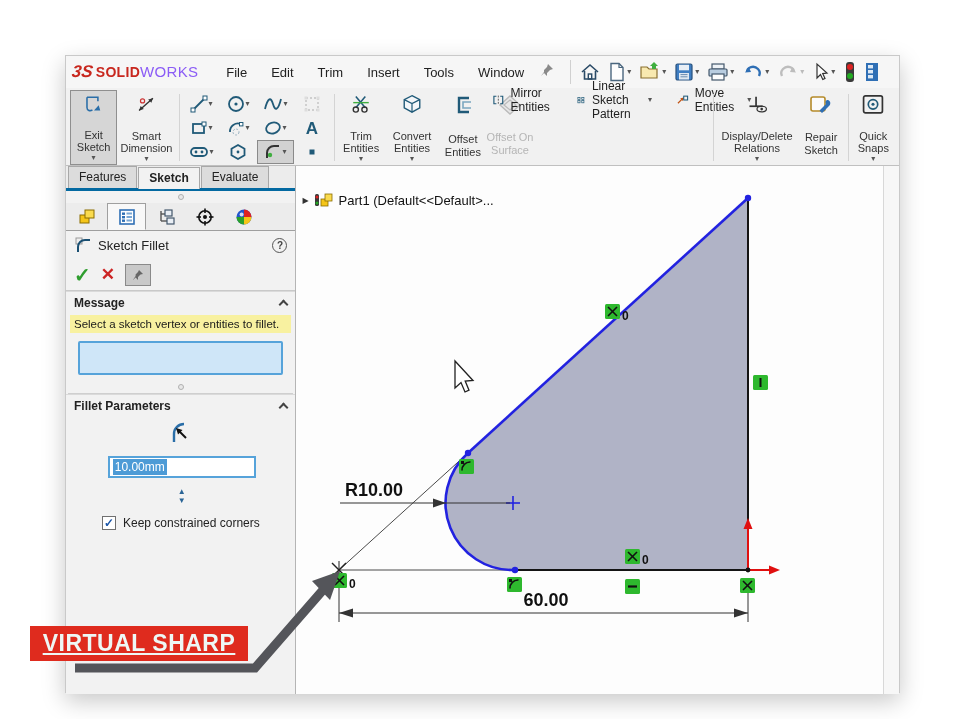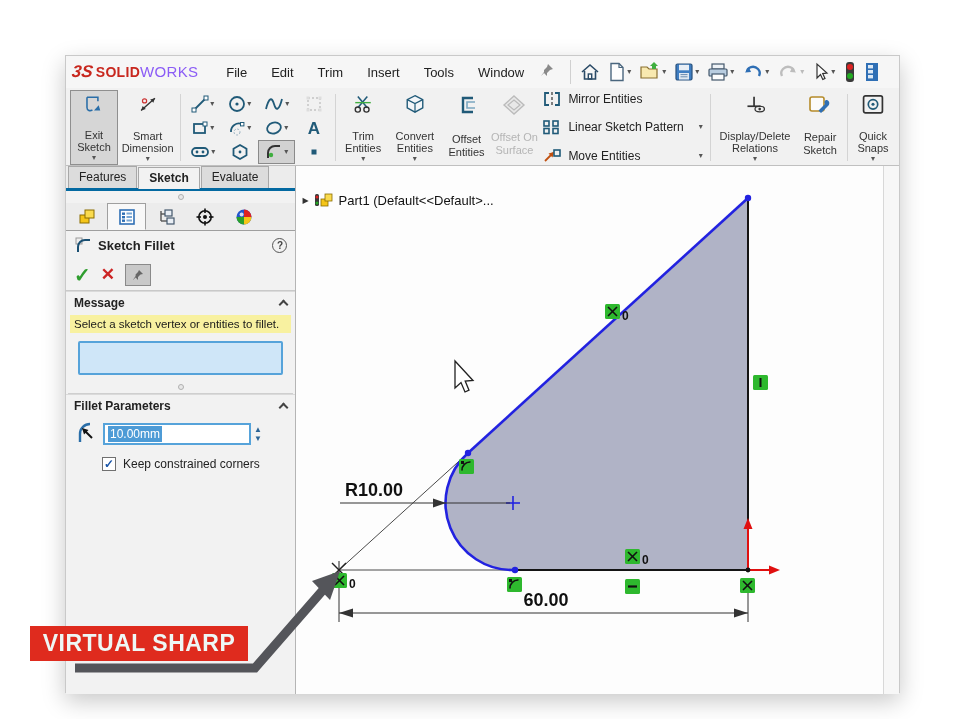--- a/index.html
+++ b/index.html
@@ -29,69 +29,69 @@
   .ribbon { height:78px; display:flex; align-items:stretch; background:#f1f1f1; border-bottom:1px solid #c0c0c0; padding:2px 4px 0 4px; }
   .rsep { width:1px; background:#d4d4d4; margin:4px 3px; }
   .bigbtn { width:50px; display:flex; flex-direction:column; align-items:center; justify-content:flex-start; padding-top:4px; font-size:11px; color:#333; text-align:center; line-height:1.15; }
   .bigbtn .lbl { margin-top:15px; }
   .bigbtn .drop { margin-top:auto; padding-bottom:2px; }
   .bigbtn.active { background:#d6d6d6; border:1px solid #8f8f8f; }
   .bigbtn.disabled { color:#b5b5b5; }
   .sketchgrid { display:grid; grid-template-columns:repeat(4,37px); grid-auto-rows:24px; align-content:center; }
   .cell { display:flex; align-items:center; justify-content:center; gap:1px; }
   .cell.pressed { background:#d2d2d2; border:1px solid #8a8a8a; }
-  .rowcol { display:flex; flex-direction:column; justify-content:center; gap:10px; width:176px; }
+  .rowcol { display:flex; flex-direction:row; justify-content:center; gap:16px; width:176px; }
   .rowbtn { display:flex; align-items:center; gap:6px; font-size:12px; color:#222; height:20px; padding-left:4px; }
   .rowbtn .rcaret { margin-left:auto; padding-right:4px; }
   .wide { width:86px; }
 
   
   .body { display:flex; height:528px; }
   .leftcol { width:231px; display:flex; flex-direction:column; background:#f2f2f2; border-right:1px solid #b5b5b5; }
   .tabbar { height:25px; display:flex; align-items:flex-end; background:#ececec; border-bottom:3px solid #0369a1; padding-left:2px; }
   .tab { padding:3px 10px 4px 10px; font-size:12px; color:#222; background:#dcdcdc; border:1px solid #a8a8a8; border-bottom:none; margin-right:1px; }
   .tab.active { background:#f2f2f2; font-weight:bold; position:relative; top:1px; }
 
   
   .panel { flex:1; position:relative; font-size:12px; color:#222; }
   .dotrow { height:12px; display:flex; align-items:center; justify-content:center; }
   .dot { width:6px; height:6px; border-radius:50%; background:#e8e8e8; border:1px solid #b0b0b0; }
   .mgrtabs { height:28px; display:flex; border-bottom:1px solid #9f9f9f; background:#ececec; padding:0 2px; }
   .mgrtab { width:39px; display:flex; align-items:center; justify-content:center; border:1px solid transparent; }
   .mgrtab.active { background:#f8f8f8; border:1px solid #9f9f9f; border-bottom-color:#f8f8f8; }
   .pmhead { height:28px; display:flex; align-items:center; gap:6px; padding:0 8px; }
-  .pmtitle { font-size:13px; font-weight:bold; }
+  .pmtitle { font-size:13px; font-weight:normal; }
   .help { margin-left:auto; width:15px; height:15px; border-radius:50%; border:1.5px solid #555; color:#444; font-size:10px; font-weight:bold; display:flex; align-items:center; justify-content:center; }
   .okrow { height:32px; display:flex; align-items:center; gap:10px; padding:0 8px; border-bottom:1px solid #c9c9c9; }
   .ok { color:#2f9e2f; font-size:20px; font-weight:bold; }
   .cancel { color:#cc2424; font-size:17px; font-weight:bold; }
   .pinbtn { width:26px; height:22px; background:#c9c9c9; border:1px solid #8a8a8a; display:flex; align-items:center; justify-content:center; }
   .secthead { display:flex; align-items:center; height:22px; padding:0 8px; font-weight:bold; border-top:1px solid #dadada; }
   .chev { width:7px; height:7px; border-left:2px solid #444; border-top:2px solid #444; transform:rotate(45deg); margin-left:auto; margin-top:3px; }
   .msg { margin:2px 4px 8px 4px; background:#f8f1a0; padding:3px 4px; font-size:11.5px; color:#1a1a1a; }
   .listbox { margin:4px 12px 6px 12px; height:34px; background:#cfe6f8; border:2px solid #56a3da; border-radius:2px; }
   .hdiv { height:1px; background:#cfcfcf; margin:0 2px; }
-  .paramrow { display:flex; align-items:center; gap:3px; padding:6px 8px 4px 10px; }
+  .paramrow { display:flex; align-items:center; gap:10px; padding:6px 8px 4px 10px;flex-direction:column; }
   .radinput { width:148px; height:22px; background:#fff; border:2px solid #56a3da; display:flex; align-items:center; padding-left:3px; font-size:12px; }
   .sel { background:#4d9bd6; color:#fff; padding:1px 2px; }
   .spin { display:flex; flex-direction:column; gap:1px; color:#2a6496; font-size:8px; line-height:1; }
   .chkrow { display:flex; align-items:center; gap:7px; padding:7px 8px 0 36px; font-size:12px; }
   .chk { width:14px; height:14px; background:#fff; border:1px solid #707070; display:flex; align-items:center; justify-content:center; font-size:12px; font-weight:bold; color:#1a55a8; }
 
   
   .canvas { position:relative; width:604px; background:#fdfdfd; }
   .gutter { position:absolute; right:0; top:0; width:16px; height:100%; background:#f7f7f7; border-left:1px solid #d8d8d8; }
   .tree { position:absolute; left:6px; top:26px; display:flex; align-items:center; gap:5px; font-size:13px; color:#111; }
   .tree .arrow { font-size:8px; color:#333; }
   .sketch { position:absolute; left:0; top:0; width:588px; height:528px; }
 
   
   .vs-label { position:absolute; left:30px; top:626px; width:218px; height:35px; background:#df2b1e;
               color:#eef7f5; font-size:23px; font-weight:bold; letter-spacing:.5px;
-              display:flex; align-items:center; justify-content:center; }
+              display:flex; align-items:center; justify-content:center;text-decoration:underline; }
   .overlay { position:absolute; left:0; top:0; width:959px; height:719px; pointer-events:none; }
   text { font-family:"Liberation Sans",sans-serif; }
 </style>
 </head>
 <body>
 
 <div class="page">
   <div class="app">
 
     <div class="menubar">

